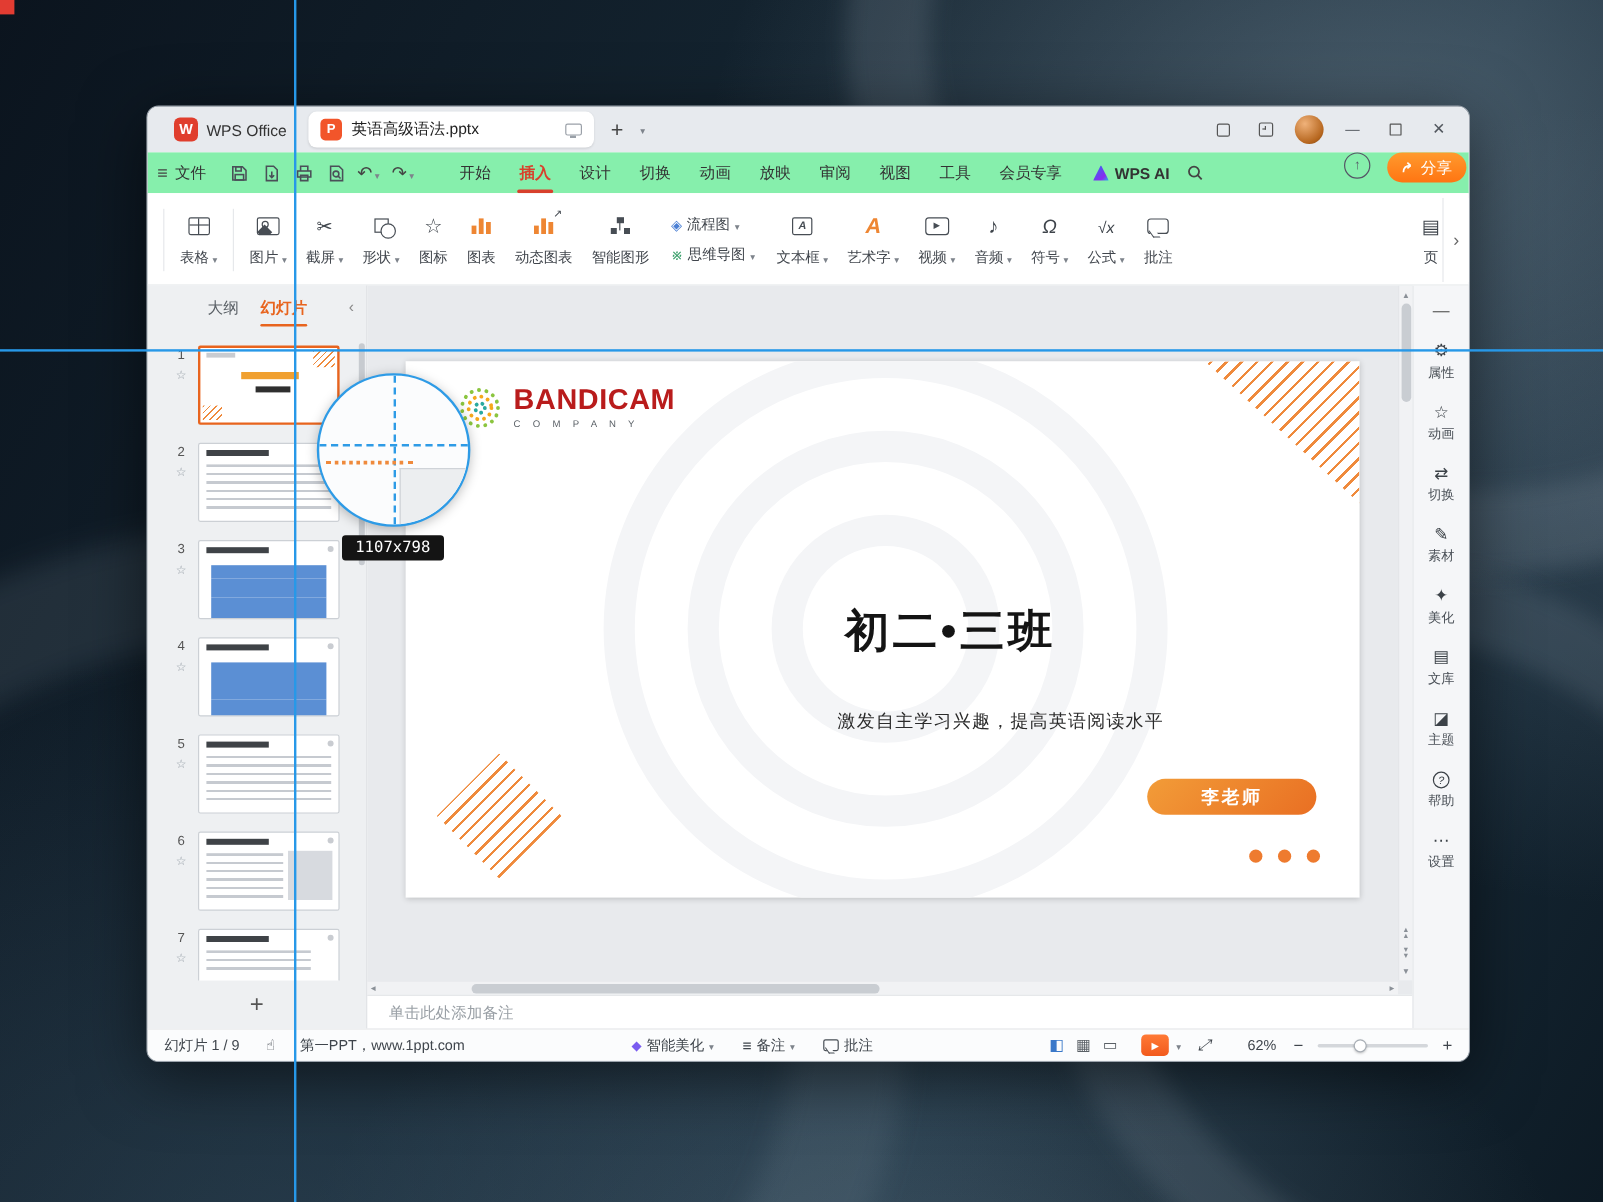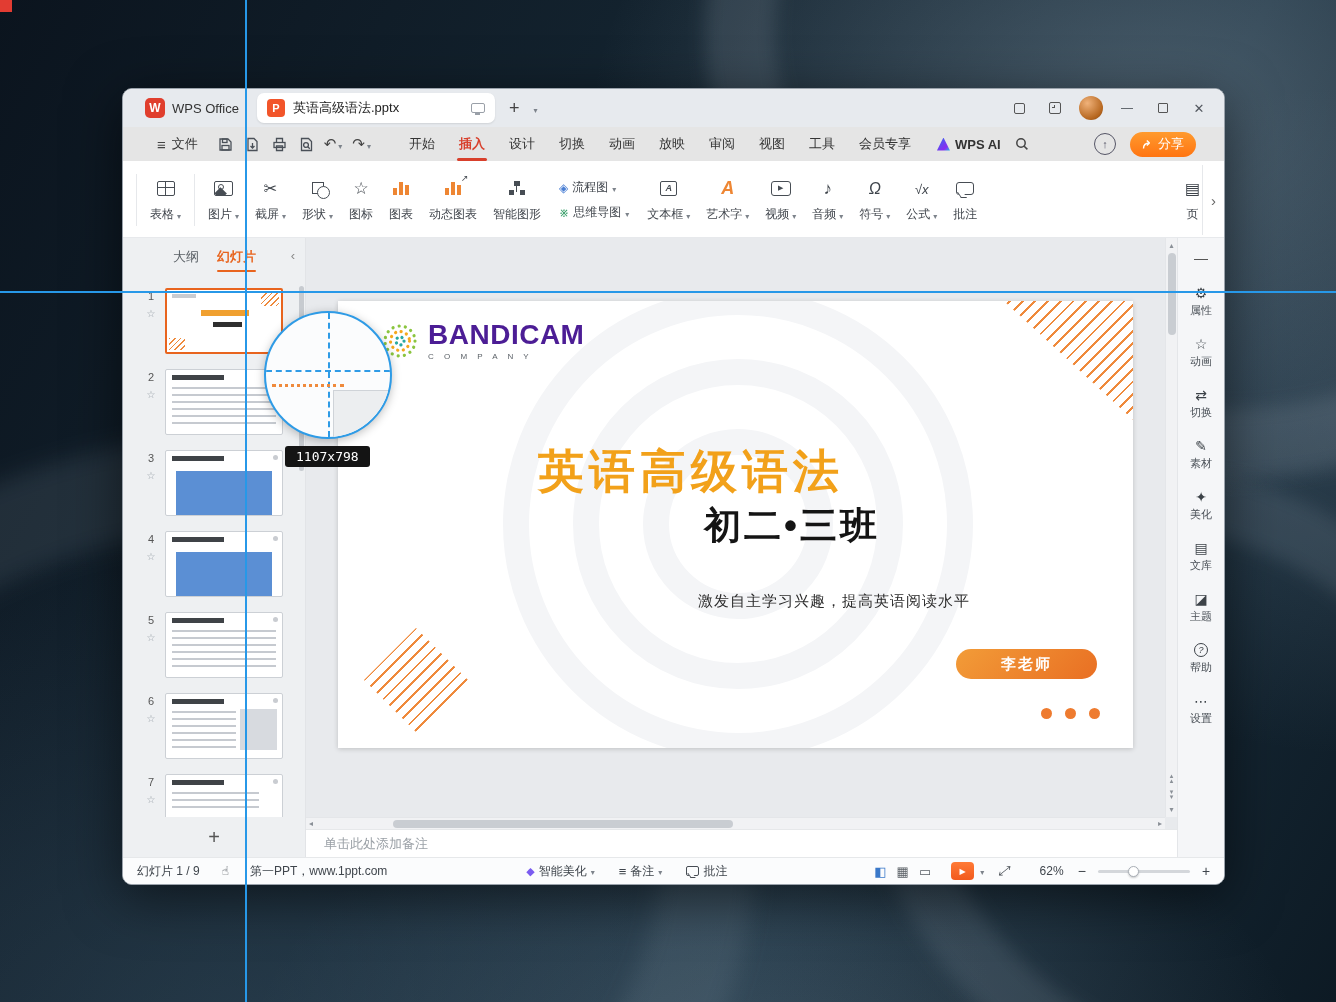--- a/index.html
+++ b/index.html
@@ -40,21 +40,21 @@
   .ic-layers{width:11px;height:11px;border:1.4px solid #555;border-radius:2px;position:relative;background:#e7eaee}
   .ic-layers::before{content:"";position:absolute;right:-4px;top:-4px;width:10px;height:10px;border:1.4px solid #555;border-radius:2px;z-index:-1}
   .ic-box{width:12px;height:12px;border:1.4px solid #555;border-radius:2px;position:relative}
   .ic-box::after{content:"";position:absolute;inset:2px 5px 5px 2px;border-right:1.3px solid #555;border-bottom:1.3px solid #555}
   .avatar{width:24px;height:24px;border-radius:50%;background:radial-gradient(circle at 35% 30%,#f0b27a,#b5651d 70%,#70401a)}
   .ic-min::after{content:"—";font-size:12px}
   .ic-max{width:10px;height:10px;border:1.3px solid #555;border-radius:1px}
   .ic-close::after{content:"✕";font-size:13px}
 
   
-  .menubar{height:34px;flex:0 0 auto;background:#e5e5e5;display:flex;align-items:center;padding:0 28px;font-size:13px;color:#333}
+  .menubar{height:34px;flex:0 0 auto;background:#86efac;display:flex;padding:0 2px;font-size:13px;color:#333}
   .file-btn{display:flex;align-items:center;gap:6px;padding:0 6px}
   .ic-menu::after{content:"≡";font-size:15px;color:#444}
   .qa-icons{display:flex;gap:12px;margin:0 10px 0 14px;align-items:center}
   .qa-icons svg{display:block}
   .undo-group{display:flex;align-items:center;gap:2px;margin-right:10px}
   .ic-undo::after{content:"↶";font-size:15px;color:#444}
   .ic-redo::after{content:"↷";font-size:15px;color:#444}
   .menu-tabs{display:flex;margin-left:16px}
   .menu-tab{padding:8px 12px;position:relative;white-space:nowrap}
   .menu-tab.active{color:#d8402c;font-weight:bold}
@@ -152,21 +152,21 @@
   .center-col{flex:1;display:flex;flex-direction:column;min-width:0}
   .canvas{flex:1;min-height:0;background:#e8eaed;position:relative;overflow:hidden}
 
   
   .slide{position:absolute;left:32px;top:63px;width:795px;height:447px;background:#fff;box-shadow:0 1px 5px rgba(0,0,0,.18);overflow:hidden}
   .ring{position:absolute;border-radius:50%;border:26px solid #f4f5f7}
   .ring1{width:190px;height:190px;left:305px;top:128px}
   .ring2{width:330px;height:330px;left:235px;top:58px}
   .ring3{width:470px;height:470px;left:165px;top:-12px}
   .logo{position:absolute;left:43px;top:20px;display:flex;align-items:center;gap:9px}
-  .logo-name{font-size:28px;font-weight:800;color:#4c1d95;letter-spacing:.5px;line-height:1}
+  .logo-name{font-size:24px;font-weight:800;color:#b91c1c;letter-spacing:.5px;line-height:1}
   .logo-sub{font-size:8px;letter-spacing:4px;color:#5c6268;margin-top:3px}
   .stripes-tr{position:absolute;right:0;top:0;width:150px;height:138px;
     background:repeating-linear-gradient(135deg,#ef8a3c 0 2px,transparent 2px 9px);
     clip-path:polygon(14% 0,100% 0,100% 86%)}
   .stripes-bl{position:absolute;left:26px;bottom:16px;width:104px;height:104px;
     background:repeating-linear-gradient(135deg,#ef8a3c 0 2px,transparent 2px 9px);
     clip-path:polygon(50% 0,100% 50%,50% 100%,0 50%)}
   .slide-title{position:absolute;left:188px;top:140px;width:330px;text-align:center;font-size:46px;font-weight:800;color:#f2a11a;letter-spacing:5px}
   .slide-sub{position:absolute;left:366px;top:200px;font-size:37px;font-weight:800;color:#141414;letter-spacing:3px}
   .slide-tagline{position:absolute;left:360px;top:291px;font-size:15px;color:#2b2b2b;letter-spacing:1px}
@@ -625,21 +625,20 @@
               <circle cx="19" cy="19" r="15" fill="none" stroke="#8bc53f" stroke-width="3.2" stroke-dasharray="0.1 6.2" stroke-linecap="round"></circle>
               <circle cx="19" cy="19" r="9.5" fill="none" stroke="#f5a81c" stroke-width="3.2" stroke-dasharray="0.1 5.6" stroke-linecap="round"></circle>
               <circle cx="19" cy="19" r="4" fill="none" stroke="#2aa9a0" stroke-width="3.2" stroke-dasharray="0.1 5" stroke-linecap="round"></circle>
             </svg>
             <div>
               <div class="logo-name">BANDICAM</div>
               <div class="logo-sub">C O M P A N Y</div>
             </div>
           </div>
 
-          <div class="slide-title">英语高级语法</div>
           <div class="slide-sub">初二•三班</div>
           <div class="slide-tagline">激发自主学习兴趣，提高英语阅读水平</div>
           <div class="teacher-pill">李老师</div>
           <div class="dots3">
             <span class="dot"></span>
             <span class="dot"></span>
             <span class="dot"></span>
           </div>
         </div>
 

